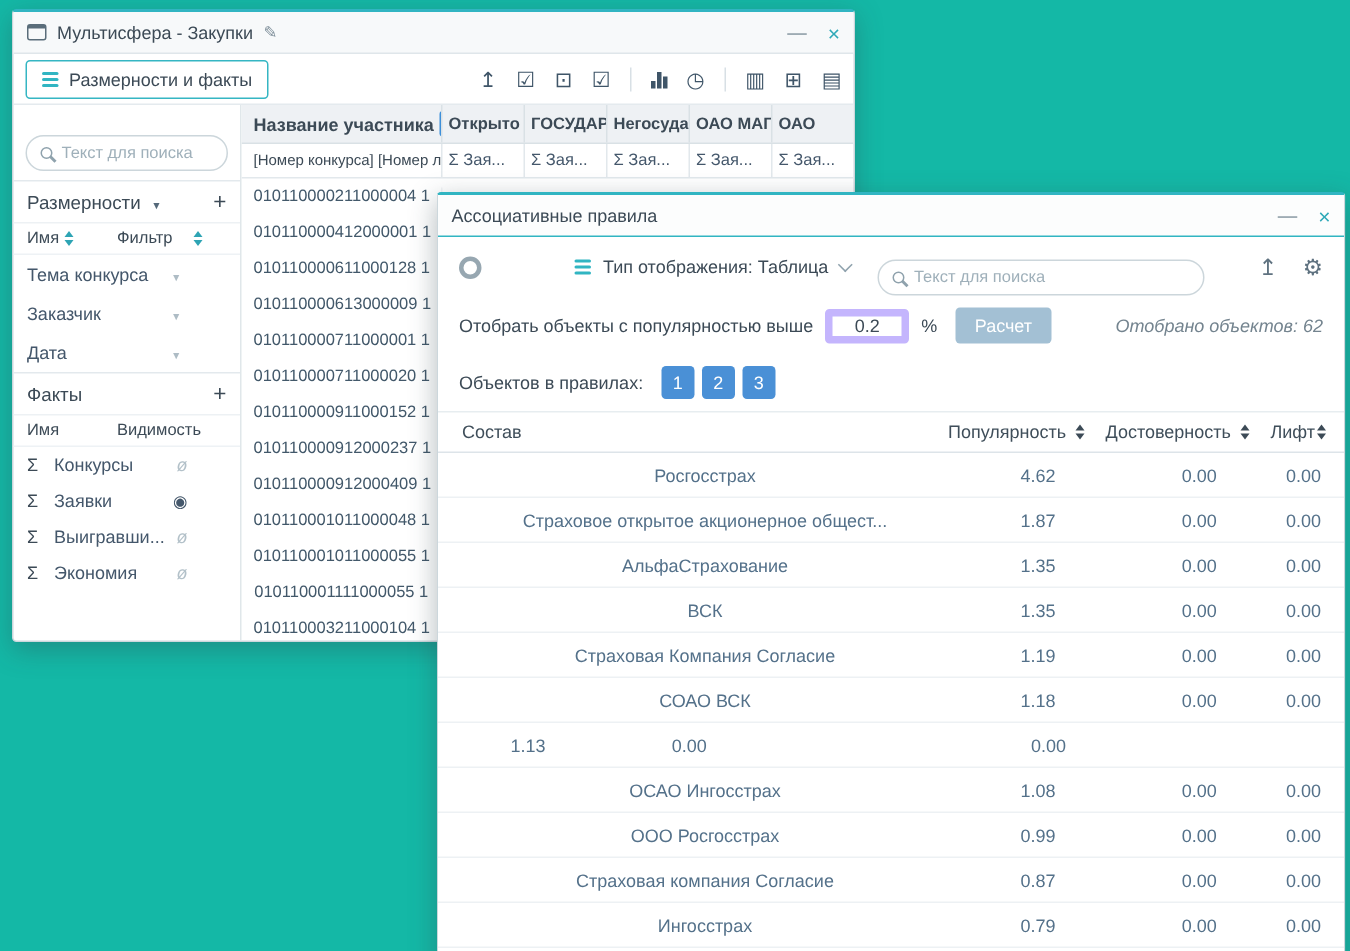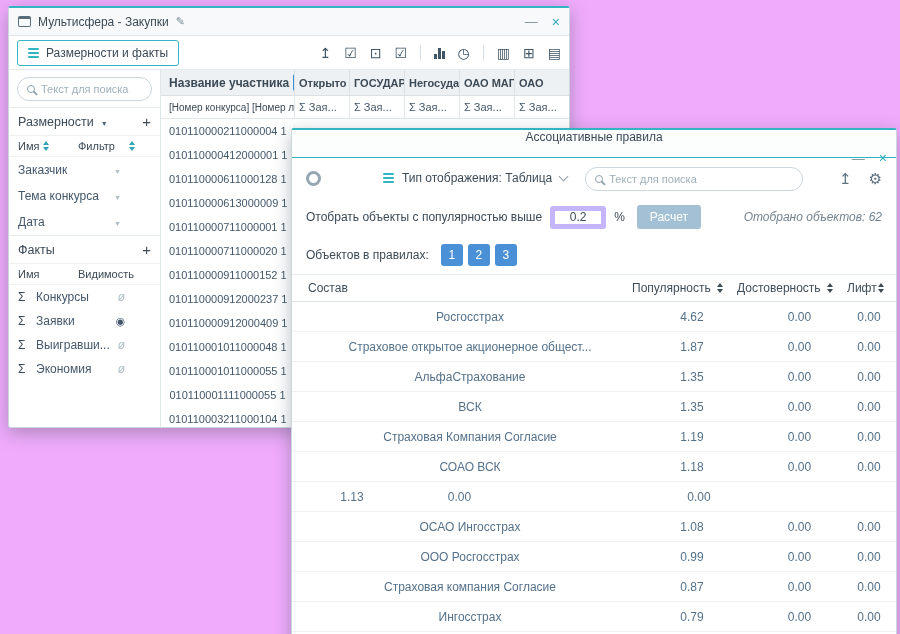--- a/index.html
+++ b/index.html
@@ -1,29 +1,29 @@
 <!DOCTYPE html>
 <html><head>
 <meta charset="utf-8">
 <style>
   * { box-sizing: border-box; margin: 0; padding: 0; }
   html,body { width:900px; height:634px; overflow:hidden; background:#fff;
     font-family:"Liberation Sans", sans-serif; }
-  .stage { position:relative; width:900px; height:634px; background:#f0abfc; overflow:hidden; }
+  .stage { position:relative; width:900px; height:634px; background:#14b8a6; overflow:hidden; }
 
   
   .window { position:absolute; background:#fff; border:1px solid #ccd7dc; border-top:2px solid #31b5c2;
     border-radius:3px; box-shadow:0 5px 18px rgba(45,65,75,.35); display:flex; flex-direction:column; }
   .main-window { left:8px; top:6px; width:562px; height:422px; z-index:1; }
   .dialog-window { left:291px; top:128px; width:606px; height:520px; z-index:10; border-radius:3px 3px 0 0; }
 
   
   .titlebar { height:28px; flex:none; display:flex; align-items:center; gap:7px; padding:0 9px;
     background:#f7f9fa; border-bottom:1px solid #dfe6ea; }
-  .dialog-window .titlebar { background:#fcfdfd; border-bottom:1px solid #31b5c2;flex-direction:column; }
+  .dialog-window .titlebar { background:#fcfdfd; border-bottom:1px solid #31b5c2; }
   .title-text { font-size:12px; color:#3c4a56; }
   .win-icon { width:13px; height:11px; border:1px solid #5a6d7a; border-top:3px solid #5a6d7a; border-radius:2px; flex:none; }
   .pencil-icon { font-size:11px; color:#7c8d98; }
   .win-controls { margin-left:auto; display:flex; align-items:center; gap:14px; }
   .ctrl { font-size:13px; color:#7b8c97; line-height:1; cursor:default; }
   .ctrl-close { color:#2fa9b8; font-size:14px; }
 
   
   .toolbar { height:34px; flex:none; display:flex; align-items:center; padding:0 8px;
     border-bottom:1px solid #e4eaee; }
@@ -34,21 +34,21 @@
   .tool-icons { margin-left:auto; display:flex; align-items:center; gap:13px; }
   .tool-glyph { font-size:14px; color:#3f5568; line-height:1; }
   .tool-sep { width:1px; height:16px; background:#d8e0e5; }
   .bars-icon { display:inline-flex; align-items:flex-end; gap:1.5px; height:12px; }
   .bars-icon i { display:block; width:2.5px; background:#3f5568; }
   .bars-icon i:nth-child(1){height:5px;} .bars-icon i:nth-child(2){height:11px;} .bars-icon i:nth-child(3){height:8px;}
 
   
   .main-content { flex:1; display:flex; min-height:0; }
   .sidebar { width:152px; flex:none; border-right:1px solid #e0e7ea; display:flex; flex-direction:column; }
-  .search-pill { margin:7px 8px 6px; height:24px; border:1px solid #ccd6db; border-radius:12px;
+  .search-pill { margin:20px 8px 6px; height:24px; border:1px solid #ccd6db; border-radius:12px;
     display:flex; align-items:center; gap:6px; padding:0 9px; flex:none; }
   .search-pill .ph { font-size:11px; color:#9fb0ba; white-space:nowrap; overflow:hidden; }
   .icon-search { width:8px; height:8px; border:1.5px solid #8fa2ad; border-radius:50%; position:relative; flex:none; }
   .icon-search::after { content:""; position:absolute; width:4.5px; height:1.5px; background:#8fa2ad;
     transform:rotate(45deg); right:-3.5px; bottom:-1.5px; }
 
   .sec-head { display:flex; align-items:center; gap:7px; padding:6px 9px; border-top:1px solid #e3e9ed;
     border-bottom:1px solid #edf1f4; color:#3c4a56; font-size:12.5px; flex:none; }
   .sec-head:first-of-type { border-top:none; }
   .plus { margin-left:auto; font-size:15px; color:#3c4a56; line-height:1; }
@@ -199,25 +199,25 @@
           </span>
           <span class="c2">
             <span class="col-label">Фильтр</span>
             <span class="sort">
                 <i class="up"></i>
                 <i class="down"></i>
               </span>
           </span>
         </div>
         <div class="dim-item">
+          <span>Тема конкурса</span>
+          <span class="funnel funnel-light"></span>
+        </div>
+        <div class="dim-item">
           <span>Заказчик</span>
-          <span class="funnel funnel-light"></span>
-        </div>
-        <div class="dim-item">
-          <span>Тема конкурса</span>
           <span class="funnel funnel-light"></span>
         </div>
         <div class="dim-item">
           <span>Дата</span>
           <span class="funnel funnel-light"></span>
         </div>
 
         <div class="sec-head">
           <span>Факты</span>
           <span class="plus">+</span>

